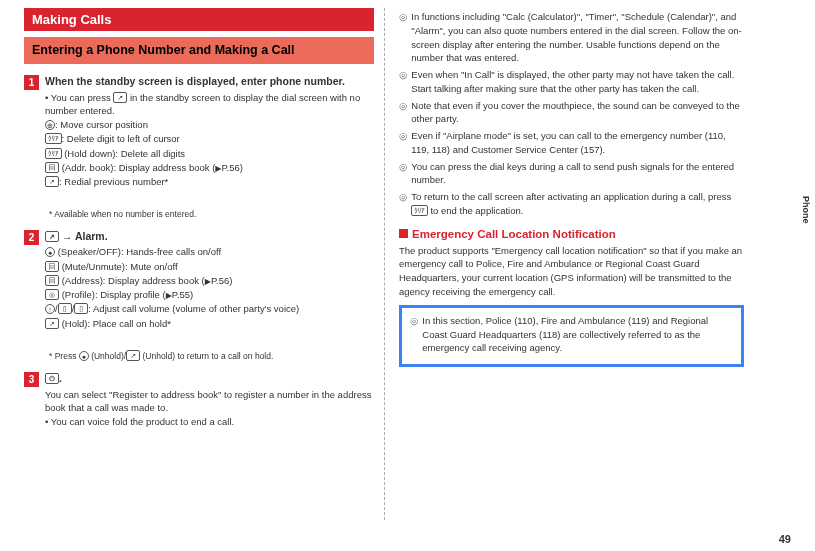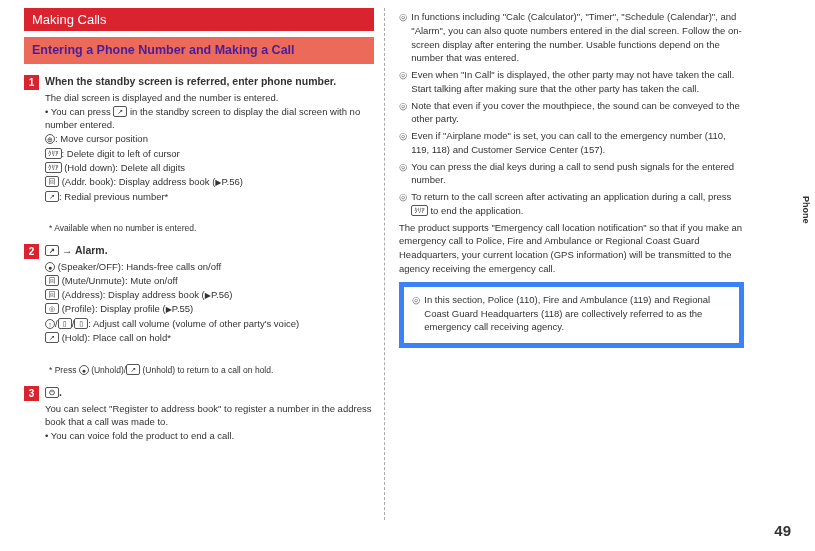--- a/index.html
+++ b/index.html
@@ -23,28 +23,28 @@
     padding-right: 10px;
   }
   .col2 {
     padding-left: 14px;
     border-left: 1px dashed #aaa;
     width: 370px;
   }
   .h1-bar {
     background: #d9232e;
     color: #fff;
-    font-weight: normal;
+    font-weight: bold;
     font-size: 13px;
     padding: 4px 8px;
     margin-bottom: 6px;
   }
   .h2-bar {
     background: #eb6a5a;
-    color: #4c1d95;
+    color: #000000;
     font-weight: bold;
     font-size: 12.5px;
     padding: 5px 8px;
     line-height: 1.35;
     margin-bottom: 10px;
   }
   .step {
     display: flex;
     margin-bottom: 8px;
   }
@@ -110,56 +110,55 @@
   }
   .h3-square {
     display: inline-block;
     width: 9px; height: 9px;
     background: #d9232e;
     margin-right: 4px;
     vertical-align: 0;
   }
   .para { font-size: 9.5px; line-height: 1.45; margin-bottom: 6px; }
   .box {
-    border: 5px solid #3b82f6;
+    border: 3px solid #3b82f6;
     padding: 6px 8px;
     margin-top: 6px;
   }
   .side-tab {
     position: absolute;
     right: 4px;
     top: 196px;
     font-size: 9px;
     font-weight: bold;
     writing-mode: vertical-rl;
     color: #333;
   }
   .page-num {
     position: absolute;
     right: 24px;
-    bottom: 12px;
-    font-weight: bold;
-    font-size: 15px;
+    bottom: 6px;
+    font-weight: bold;
+    font-size: 11px;
   }
   .tri { font-size: 8px; }
 </style>
 </head>
 <body>
 
 <div class="page">
 
   <div class="col">
     <div class="h1-bar">Making Calls</div>
     <div class="h2-bar">Entering a Phone Number and Making a Call</div>
 
     <div class="step">
       <div class="step-num">1</div>
       <div class="step-body">
-        <div class="step-title">When the standby screen is referred, enter phone number.</div>
-        <div class="step-text">The dial screen is displayed and the number is entered.</div>
+        <div class="step-title">When the standby screen is displayed, enter phone number.</div>
         <div class="step-text">
           <span>• You can press </span><span class="icon-key">↗</span><span> in the standby screen to display the dial screen with no number entered.</span>
         </div>
         <div class="step-text"><span class="icon-circle">⊕</span><span>: Move cursor position</span></div>
         <div class="step-text"><span class="icon-key">ｸﾘｱ</span><span>: Delete digit to left of cursor</span></div>
         <div class="step-text"><span class="icon-key">ｸﾘｱ</span><span> (Hold down): Delete all digits</span></div>
         <div class="step-text"><span class="icon-key">回</span><span> (Addr. book): Display address book (</span><span class="tri">▶</span><span>P.56)</span></div>
         <div class="step-text"><span class="icon-key">↗</span><span>: Redial previous number*</span></div>
         <div class="note">* Available when no number is entered.</div>
       </div>
@@ -210,20 +209,21 @@
       <div class="bullet-row">
           <span class="bullet-mark dblcircle"></span>
           <span>You can press the dial keys during a call to send push signals for the entered number.</span>
         </div>
       <div class="bullet-row">
           <span class="bullet-mark dblcircle"></span>
           <span><span>To return to the call screen after activating an application during a call, press </span><span class="icon-key">ｸﾘｱ</span><span> to end the application.</span></span>
         </div>
     </div>
 
+    <div class="h3-line"><span class="h3-square"></span><span>Emergency Call Location Notification</span></div>
     <div class="para">The product supports "Emergency call location notification" so that if you make an emergency call to Police, Fire and Ambulance or Regional Coast Guard Headquarters, your current location (GPS information) will be transmitted to the agency receiving the emergency call.</div>
 
     <div class="box">
       <div class="bullet-row">
           <span class="bullet-mark dblcircle"></span>
           <span>In this section, Police (110), Fire and Ambulance (119) and Regional Coast Guard Headquarters (118) are collectively referred to as the emergency call receiving agency.</span>
         </div>
     </div>
   </div>
 </div>

